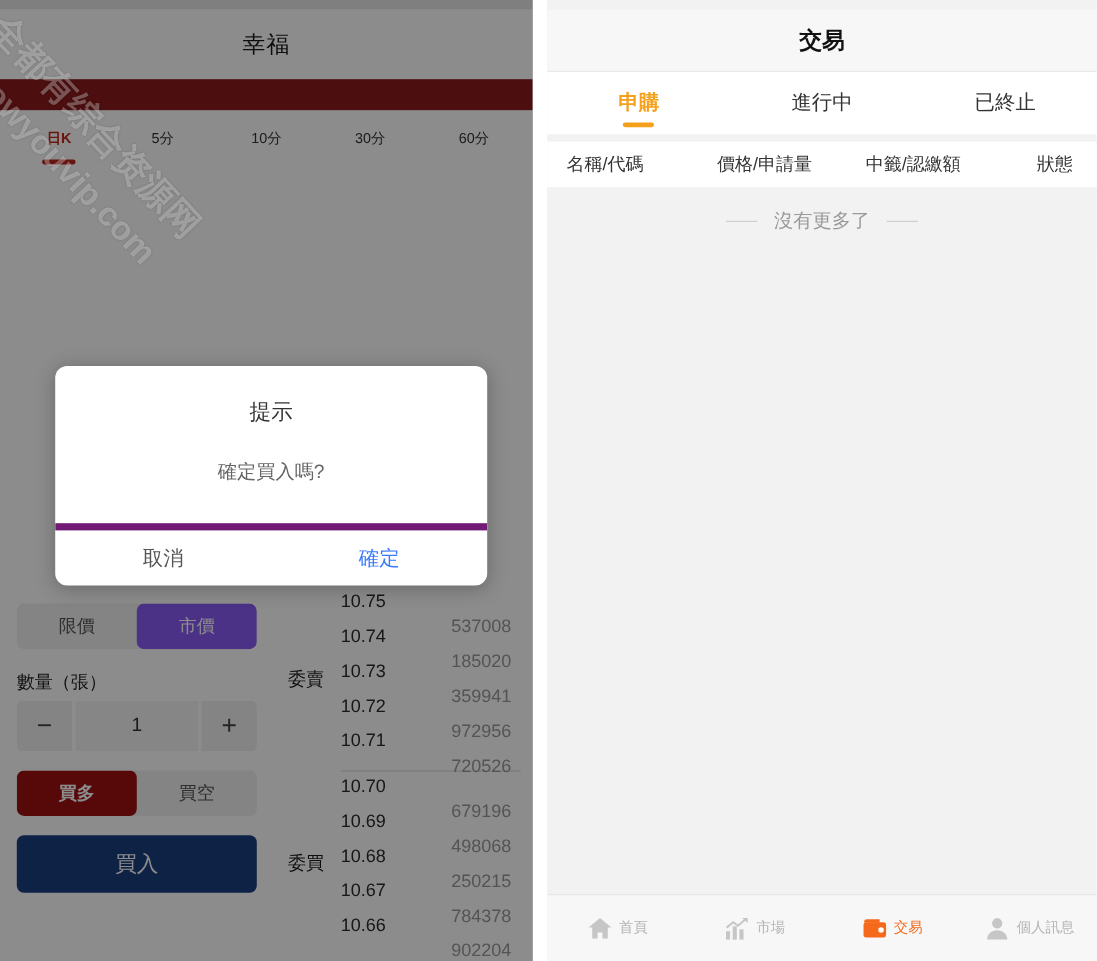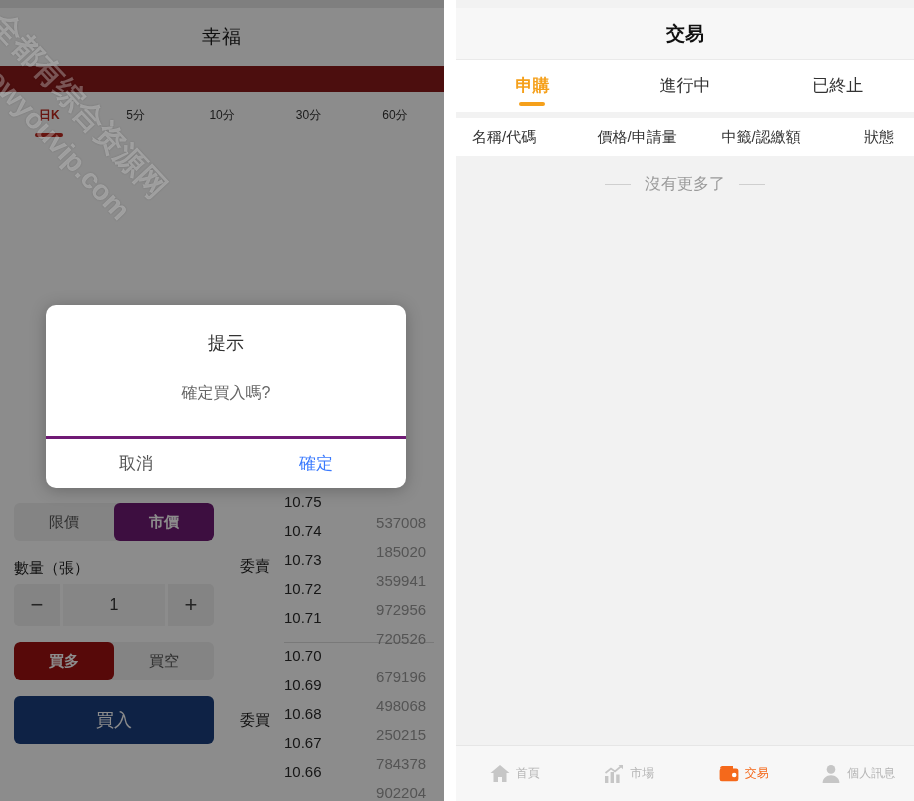--- a/index.html
+++ b/index.html
@@ -49,21 +49,21 @@
   .lp-bottom { position:absolute; left:0; right:0; bottom:0; height: 312px; display:flex; }
   .order-entry { width: 228px; padding: 10px 14px 0 14px; }
   .seg {
     display:flex; background:#f0f0f0; border-radius:6px; overflow:hidden;
     height: 38px; margin-top: 4px;
   }
   .seg-item {
     flex:1; display:flex; align-items:center; justify-content:center;
     font-size:15px; color:#555; border-radius:6px;
   }
-  .seg-item.sel-blue { background:#701a75; color:#ffffff;font-weight:bold; }
+  .seg-item.sel-blue { background:#8b5cf6; color:#ffffff; }
   .seg-item.sel-red  { background:#9e1111; color:#ffffff; font-weight:700; }
 
   .qty-label { font-size:15px; color:#222; margin: 18px 0 6px 0; }
   .stepper { display:flex; height:42px; border-radius:5px; overflow:hidden; }
   .step-btn {
     width:46px; background:#f0f0f0; display:flex; align-items:center; justify-content:center;
     font-size:22px; color:#444;
   }
   .step-val {
     flex:1; background:#f4f4f4; display:flex; align-items:center; justify-content:center;
@@ -95,21 +95,21 @@
 
   
   .modal {
     position:absolute; z-index:50;
     left: 46px; top: 305px; width: 360px;
     background:#ffffff; border-radius: 10px; overflow:hidden;
     box-shadow: 0 2px 16px rgba(0,0,0,0.25);
   }
   .modal-title { text-align:center; font-size:18px; color:#333; padding: 26px 0 0 0; }
   .modal-msg { text-align:center; font-size:16px; color:#666; padding: 28px 0 32px 0; }
-  .modal-actions { display:flex; border-top:3px solid #701a75; height:52px; }
+  .modal-actions { display:flex; border-top:6px solid #701a75; height:52px; }
   .modal-btn {
     flex:1; display:flex; align-items:center; justify-content:center;
     font-size:17px; color:#555;
   }
   .modal-btn.primary { color:#3a7afe; }
 
   
   .watermark {
     position:absolute; left:-10px; top:-6px; z-index:60;
     pointer-events:none; width: 260px; height:230px;

